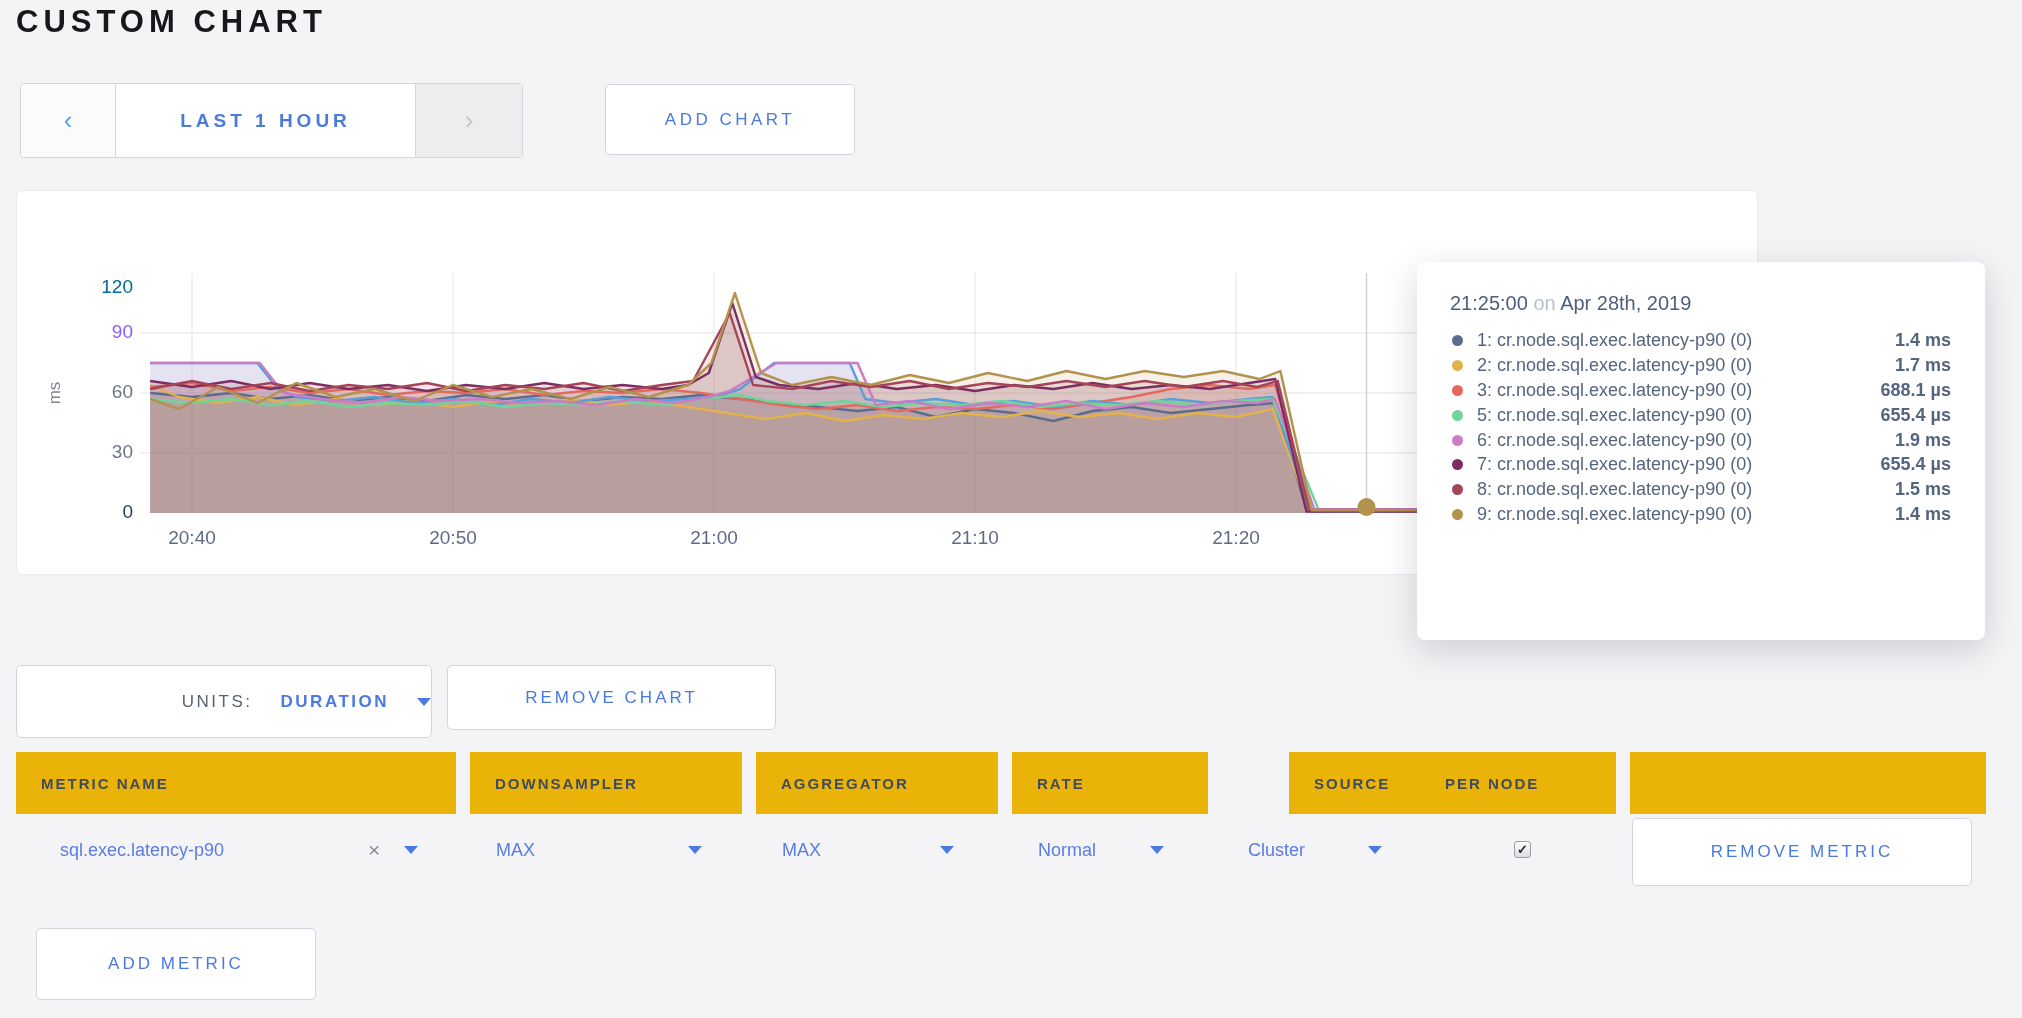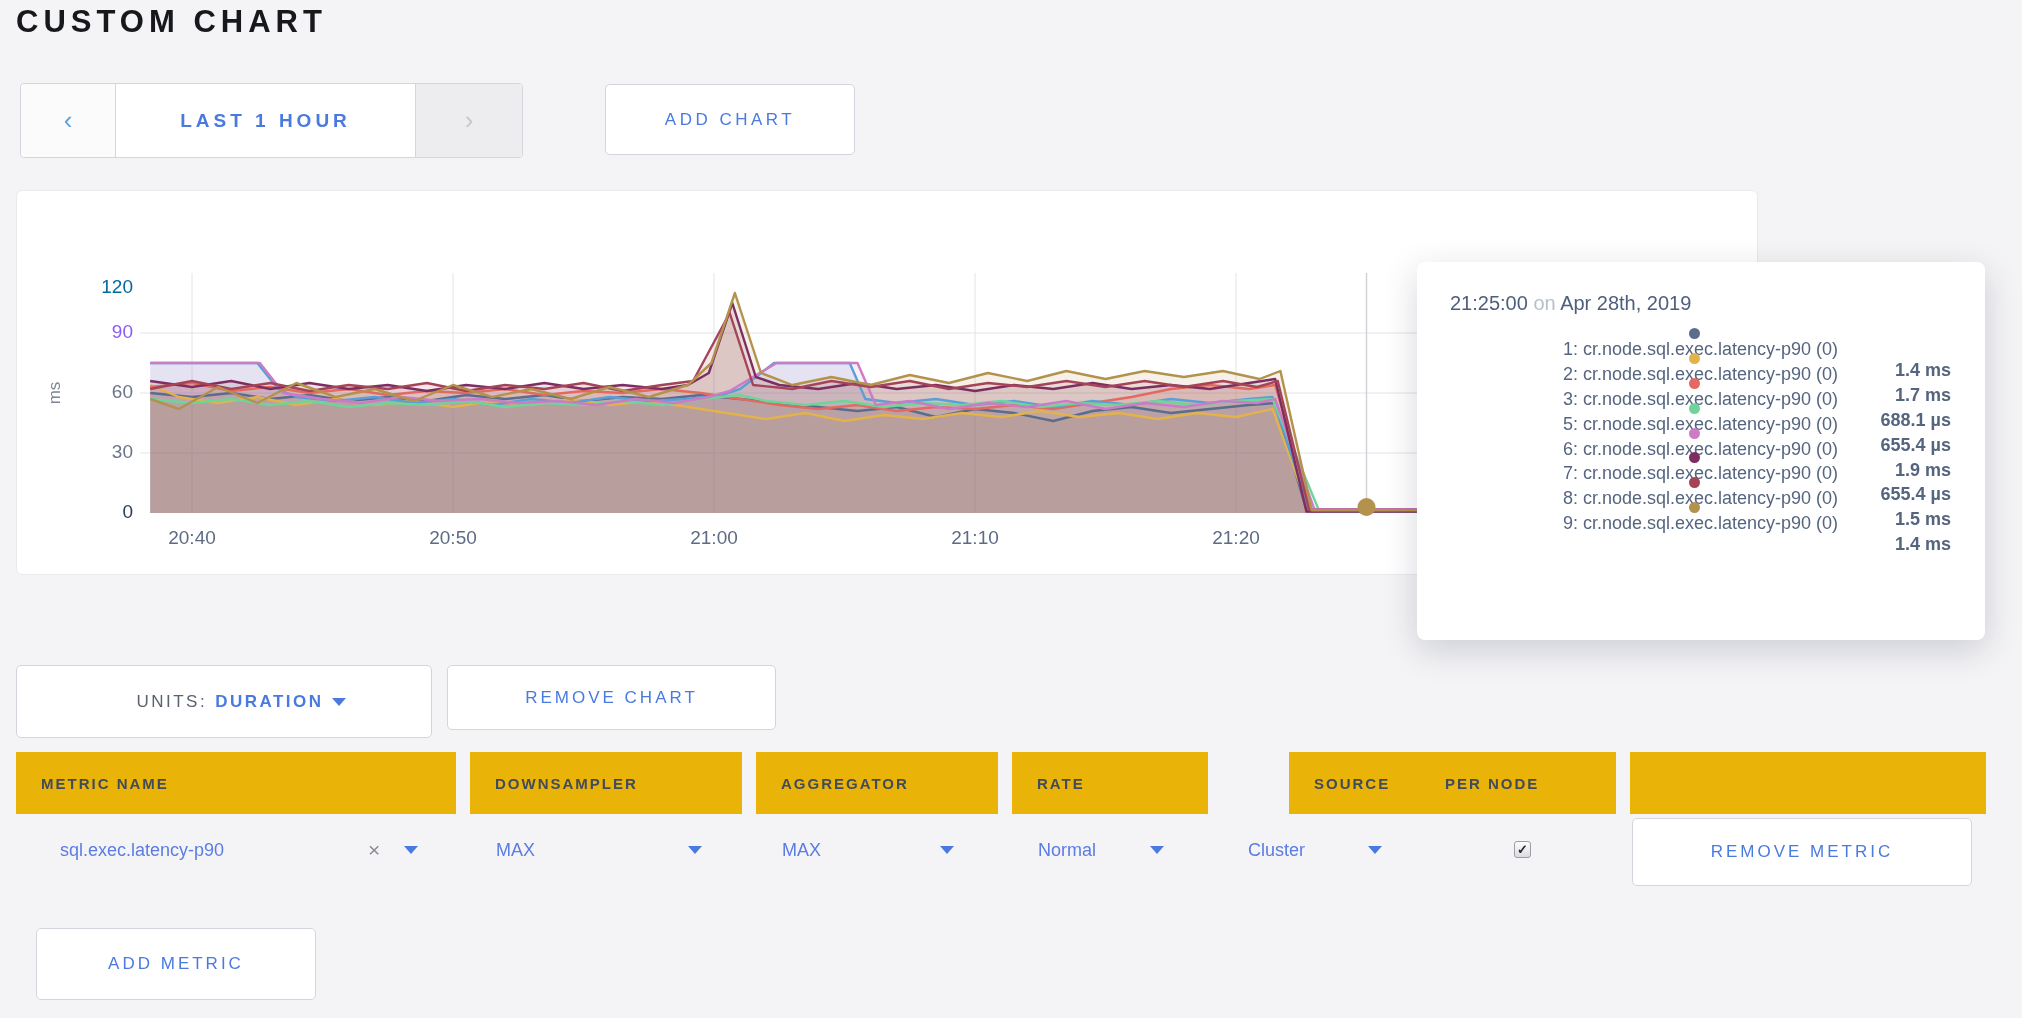--- a/index.html
+++ b/index.html
@@ -16,40 +16,40 @@
     border:1px solid #d3d6dc;border-radius:4px;box-sizing:border-box;}
   .seg{display:flex;align-items:center;justify-content:center;box-sizing:border-box;}
   #seg-prev{width:95px;border-right:1px solid #d3d6dc;color:#5aa2e0;font-size:26px;background:#fbfbfc;border-radius:4px 0 0 4px;cursor:pointer;}
   #seg-label{flex:1;color:#4a7ae0;font-size:19px;font-weight:600;letter-spacing:4px;}
   #seg-next{width:107px;border-left:1px solid #d3d6dc;background:#ededef;color:#c3c7cd;font-size:26px;border-radius:0 4px 4px 0;}
   
   .btn{background:#fff;border:1px solid #d2d5db;border-radius:5px;color:#4a7ae0;
     display:flex;align-items:center;justify-content:center;font-weight:500;cursor:pointer;box-sizing:border-box;}
   #add-chart-btn{left:605px;top:84px;width:250px;height:71px;font-size:17px;letter-spacing:3.5px;}
   #units-btn{left:16px;top:665px;width:416px;height:73px;font-size:17px;letter-spacing:2.5px;
-    justify-content:center;padding-left:34px;gap:8px;}
+    justify-content:flex-end;padding-left:34px;gap:28px;}
   #units-btn .units-label{color:#596271;}
   #units-btn .units-value{color:#4a7ae0;font-weight:600;}
   #remove-chart-btn{left:447px;top:665px;width:329px;height:65px;font-size:17px;letter-spacing:3px;}
   #remove-metric-btn{left:1632px;top:818px;width:340px;height:68px;font-size:17px;letter-spacing:3px;}
   #add-metric-btn{left:36px;top:928px;width:280px;height:72px;font-size:17px;letter-spacing:3px;}
   .caret{width:0;height:0;border-left:7px solid transparent;border-right:7px solid transparent;border-top:8px solid #4a7ae0;display:inline-block;}
   
   #chart-card{left:16px;top:190px;width:1742px;height:385px;background:#fff;border:1px solid #e9eaee;border-radius:6px;box-sizing:border-box;}
   #plot{position:absolute;left:16px;top:190px;}
   .ytick{position:absolute;width:58px;text-align:right;font-size:19px;}
   .xtick{position:absolute;width:80px;text-align:center;font-size:19px;color:#5d6b85;top:527px;}
   #ms-label{left:38px;top:380px;width:40px;height:26px;text-align:center;transform:rotate(-90deg);color:#7d8696;font-size:17px;}
   
   #chart-tooltip{left:1417px;top:262px;width:568px;height:378px;background:#fff;border-radius:8px;
     box-shadow:0 10px 34px rgba(30,35,60,.18);z-index:5;box-sizing:border-box;padding:30px 34px 0 33px;}
   .tt-header{font-size:20px;color:#4e5f7d;font-weight:500;}
   .tt-on{color:#b9bfc9;font-weight:400;}
   #tooltip-rows{margin-top:13px;}
-  .tt-row{display:flex;align-items:center;height:24.9px;font-size:18px;color:#55657f;flex-direction:column;}
+  .tt-row{display:flex;align-items:center;height:24.9px;font-size:18px;color:#55657f;}
   .tt-dot{width:11px;height:11px;border-radius:50%;margin:0 14px 0 2px;flex:none;}
   .tt-value{margin-left:auto;font-weight:600;}
   
   .th{position:absolute;top:752px;height:62px;background:#eab308;display:flex;align-items:center;
     padding-left:25px;box-sizing:border-box;color:#414b59;font-size:15px;font-weight:700;letter-spacing:2px;}
   .cell{position:absolute;top:814px;height:72px;display:flex;align-items:center;}
   .blue-text{color:#5b7ce1;font-size:18px;}
   #metric-x{color:#868c95;font-size:21px;cursor:pointer;}
   #per-node-checkbox{left:1514px;top:841px;width:17px;height:17px;border:1px solid #999fa8;border-radius:3px;
     background:linear-gradient(#fdfdfd,#dcdce0);display:flex;align-items:center;justify-content:center;

